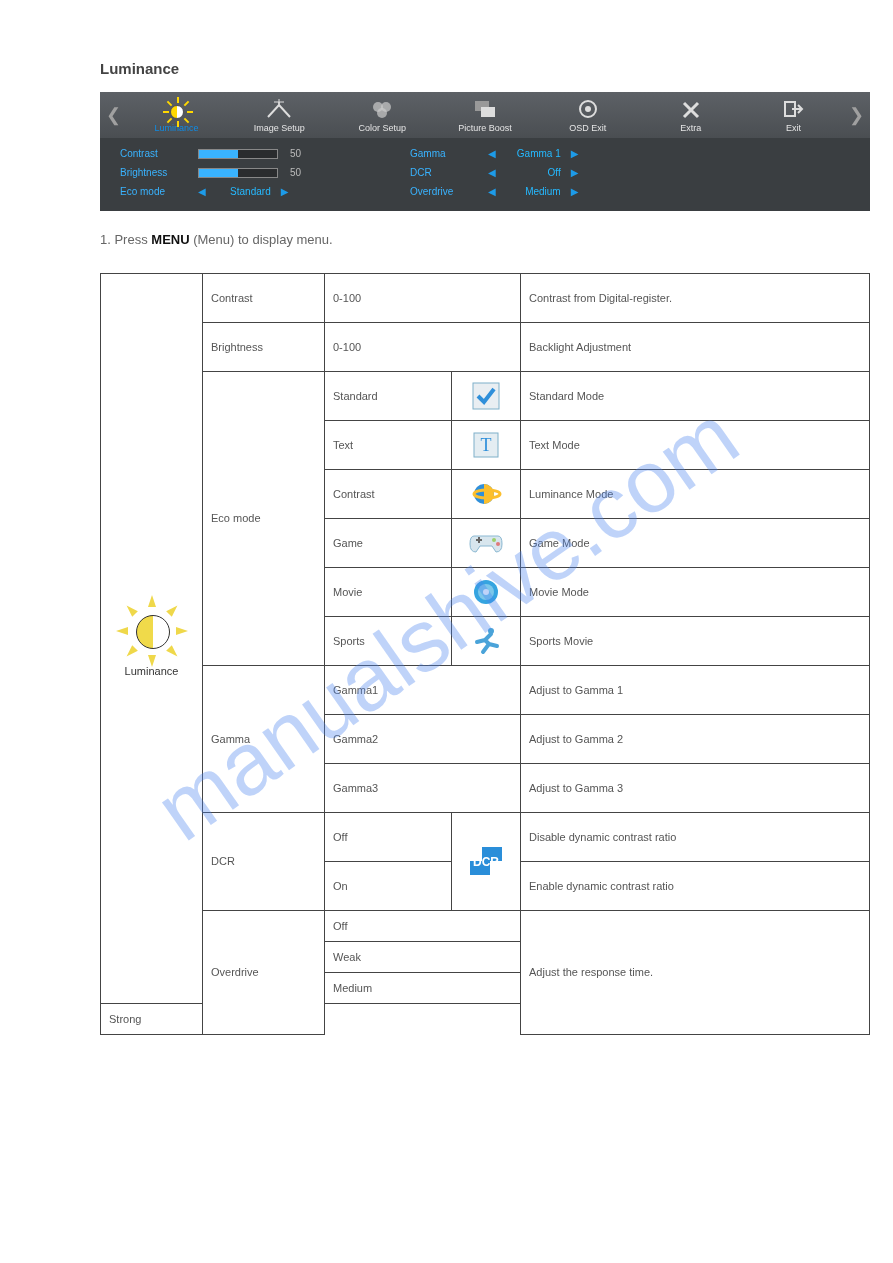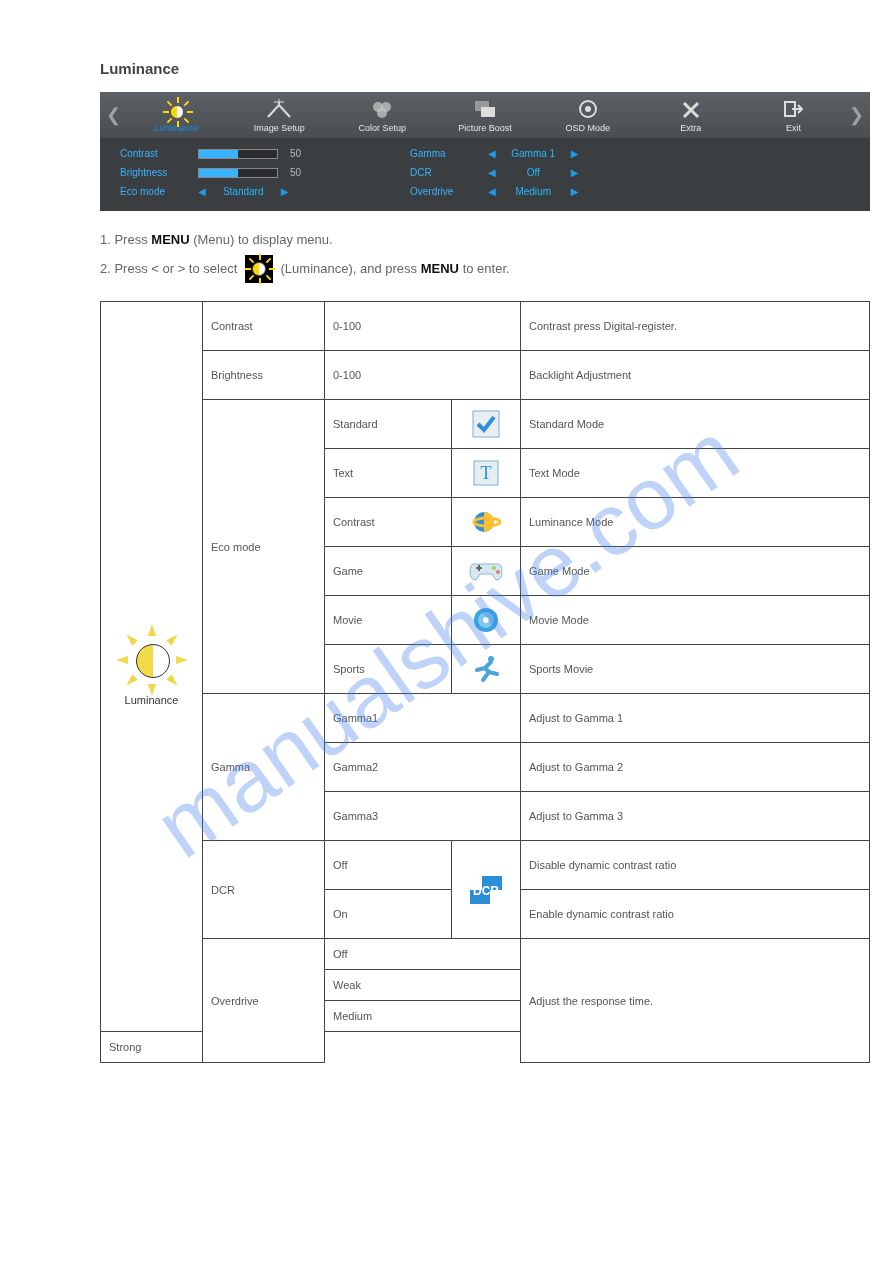--- a/index.html
+++ b/index.html
@@ -67,21 +67,21 @@
   .slider {
     width: 78px; height: 8px;
     background: #2a2c2e;
     border: 1px solid #888;
     position: relative;
   }
   .slider-fill { position: absolute; height: 100%; background: #39b3ff; }
   .num { color: #bbb; width: 20px; }
   .sel-wrap { display: flex; align-items: center; gap: 10px; }
   .mini-arrow { color: #1d9be8; font-size: 10px; cursor: pointer; }
-  .sel-val { color: #25b9ff; width: 55px; text-align: center; }
+  .sel-val { color: #25b9ff; width: 55px; text-align: right; }
 
   
   .instructions {
     color: #666;
     font-size: 13px;
     line-height: 2.2;
     margin: 8px 0 18px;
     position: relative;
     max-width: 760px;
   }
@@ -207,21 +207,21 @@
         </span>
         <span>Picture Boost</span>
       </div>
       <div class="osd-tab">
         <span class="tab-icon">
           <svg width="22" height="20">
               <circle cx="11" cy="10" r="8" fill="none" stroke="#ddd" stroke-width="2"></circle>
               <circle cx="11" cy="10" r="3" fill="#ddd"></circle>
             </svg>
         </span>
-        <span>OSD Mode</span>
+        <span>OSD Exit</span>
       </div>
       <div class="osd-tab">
         <span class="tab-icon">
           <svg width="22" height="20">
               <path d="M4 4 L18 18 M18 4 L4 18" stroke="#ddd" stroke-width="3"></path>
             </svg>
         </span>
         <span>Extra</span>
       </div>
       <div class="osd-tab">
@@ -287,61 +287,41 @@
         </div>
       </div>
     </div>
   </div>
 
   <div class="instructions">
     <div>
       <span>1. Press </span>
       <b>MENU</b>
       <span> (Menu) to display menu.</span>
-    </div>
-    <div>
-      <span>2. Press &lt; or &gt; to select </span>
-      <span class="inline-icon">
-        <span class="sun-half" style="position:absolute;left:1px;top:1px">
-            <span class="sun-rays">
-          <i style="transform:rotate(0deg)"></i>
-              <i style="transform:rotate(45deg)"></i>
-              <i style="transform:rotate(90deg)"></i>
-              <i style="transform:rotate(135deg)"></i>
-          <i style="transform:rotate(180deg)"></i>
-              <i style="transform:rotate(225deg)"></i>
-              <i style="transform:rotate(270deg)"></i>
-              <i style="transform:rotate(315deg)"></i>
-        </span>
-          </span>
-      </span>
-      <span> (Luminance), and press </span>
-      <b>MENU</b>
-      <span> to enter.</span>
     </div>
   </div>
 
   <div class="watermark">manualshive.com</div>
 
   <table class="spec">
     <tbody>
         <tr>
       <td class="col-cat" rowspan="16">
         <span class="big-sun">
           <span class="core"></span>
           <span class="ray" style="transform:rotate(0deg)"></span><span class="ray" style="transform:rotate(45deg)"></span>
           <span class="ray" style="transform:rotate(90deg)"></span><span class="ray" style="transform:rotate(135deg)"></span>
           <span class="ray" style="transform:rotate(180deg)"></span><span class="ray" style="transform:rotate(225deg)"></span>
           <span class="ray" style="transform:rotate(270deg)"></span><span class="ray" style="transform:rotate(315deg)"></span>
         </span><br>
         <span class="lum-label">Luminance</span>
       </td>
       <td class="col-setting">Contrast</td>
       <td colspan="2">0-100</td>
-      <td>Contrast press Digital-register.</td>
+      <td>Contrast from Digital-register.</td>
     </tr>
     <tr>
       <td>Brightness</td>
       <td colspan="2">0-100</td>
       <td>Backlight Adjustment</td>
     </tr>
 
     <tr>
       <td rowspan="6">Eco mode</td>
       <td class="col-valname">Standard</td>

